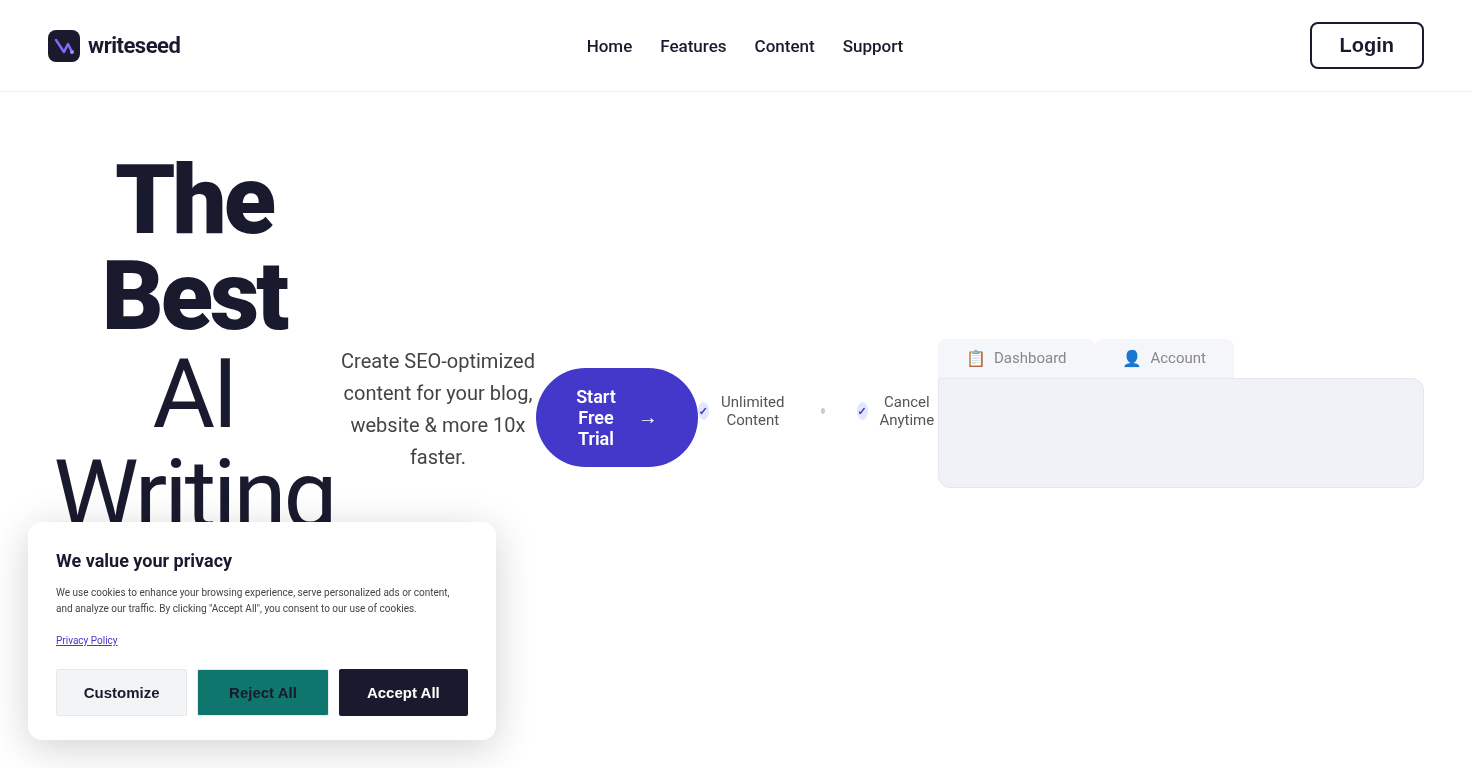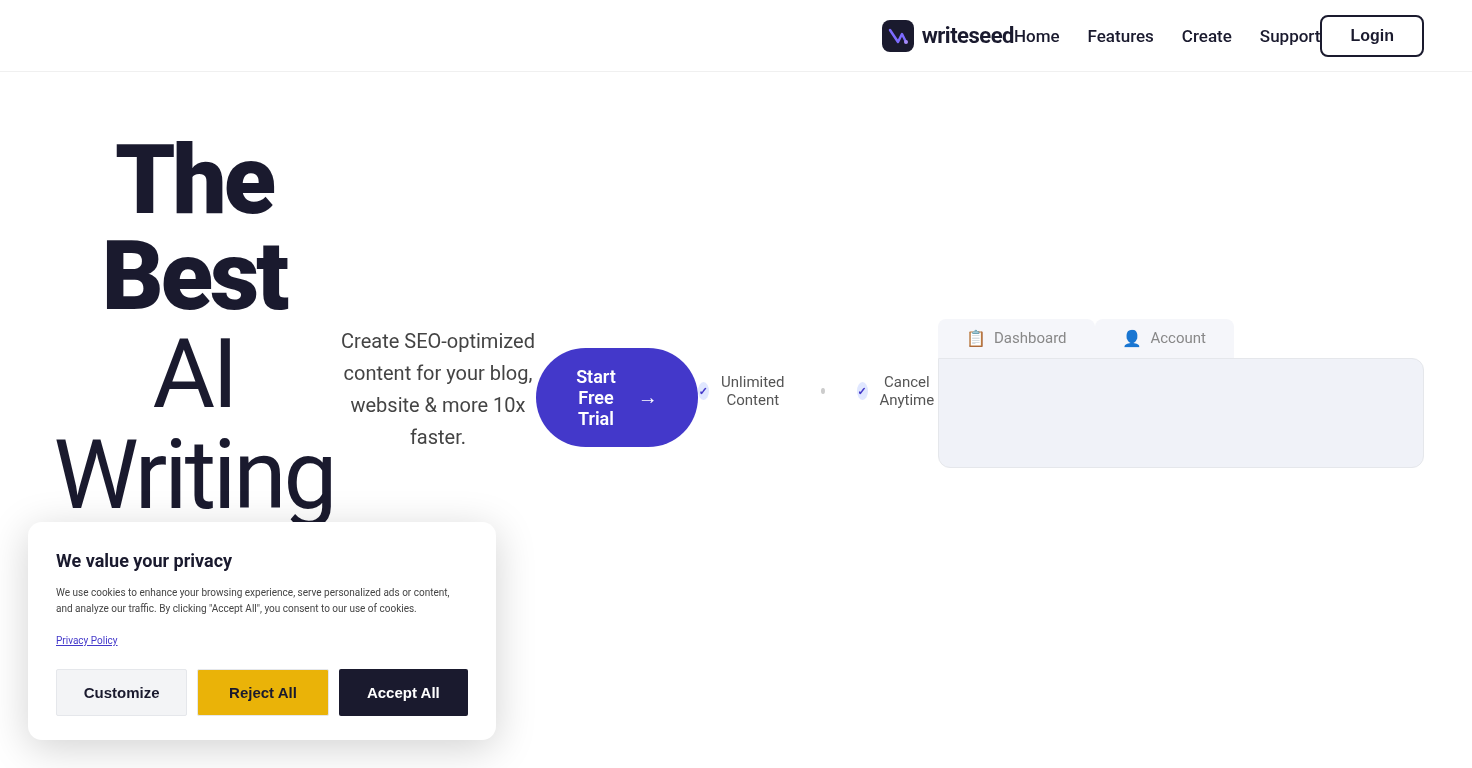--- a/index.html
+++ b/index.html
@@ -8,23 +8,23 @@
       font-family: -apple-system, BlinkMacSystemFont, 'Segoe UI', Roboto, sans-serif;
       background: #fff;
       min-height: 768px;
       overflow-x: hidden;
     }
 
     
     nav {
       display: flex;
       align-items: center;
-      justify-content: flex-end;
+      justify-content: space-between;
       padding: 0 48px;
-      height: 72px;
+      height: 92px;
       border-bottom: 1px solid #f0f0f0;
     }
     .nav-logo {
       display: flex;
       align-items: center;
       gap: 8px;
       text-decoration: none;
     }
     .nav-logo-icon {
       width: 32px;
@@ -47,21 +47,21 @@
       color: #1a1a2e;
       font-size: 17px;
       font-weight: 500;
     }
     .nav-login-btn {
       border: 2px solid #1a1a2e;
       border-radius: 8px;
       padding: 10px 28px;
       background: #fff;
       color: #1a1a2e;
-      font-size: 16px;
+      font-size: 20px;
       font-weight: 600;
       cursor: pointer;
     }
 
     
     .hero {
       display: flex;
       flex-direction: row;
       align-items: center;
       text-align: center;
@@ -210,21 +210,21 @@
       font-weight: 600;
       cursor: pointer;
       border: none;
     }
     .cookie-btn-customize {
       background: #f3f4f6;
       color: #1a1a2e;
       border: 1px solid #e5e7eb;
     }
     .cookie-btn-reject {
-      background: #eab308;
+      background: #0f766e;
       color: #1a1a2e;
       border: 1px solid #e5e7eb;
     }
     .cookie-btn-accept {
       background: #1a1a2e;
       color: #fff;
     }
 
     
     .sep-dot {
@@ -244,21 +244,21 @@
       <rect width="32" height="32" rx="8" fill="#1a1a2e"></rect>
       <path d="M8 10 L16 22 L20 14 L24 22" stroke="#7c6bff" stroke-width="2.5" stroke-linecap="round" stroke-linejoin="round" fill="none"></path>
       <circle cx="24" cy="22" r="2" fill="#a78bfa"></circle>
     </svg>
     <span class="nav-logo-text">writeseed</span>
   </a>
 
   <ul class="nav-links">
     <li><a href="#">Home</a></li>
     <li><a href="#">Features</a></li>
-    <li><a href="#">Create</a></li>
+    <li><a href="#">Content</a></li>
     <li><a href="#">Support</a></li>
   </ul>
 
   <button class="nav-login-btn">Login</button>
 </nav>
 
 <section class="hero">
   <div>
     <div class="hero-headline">The Best</div>
     <div class="hero-headline-line2">AI Writing Tool</div>

